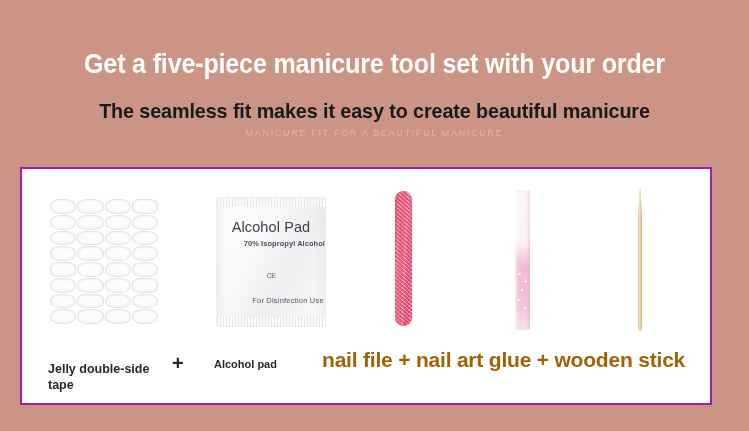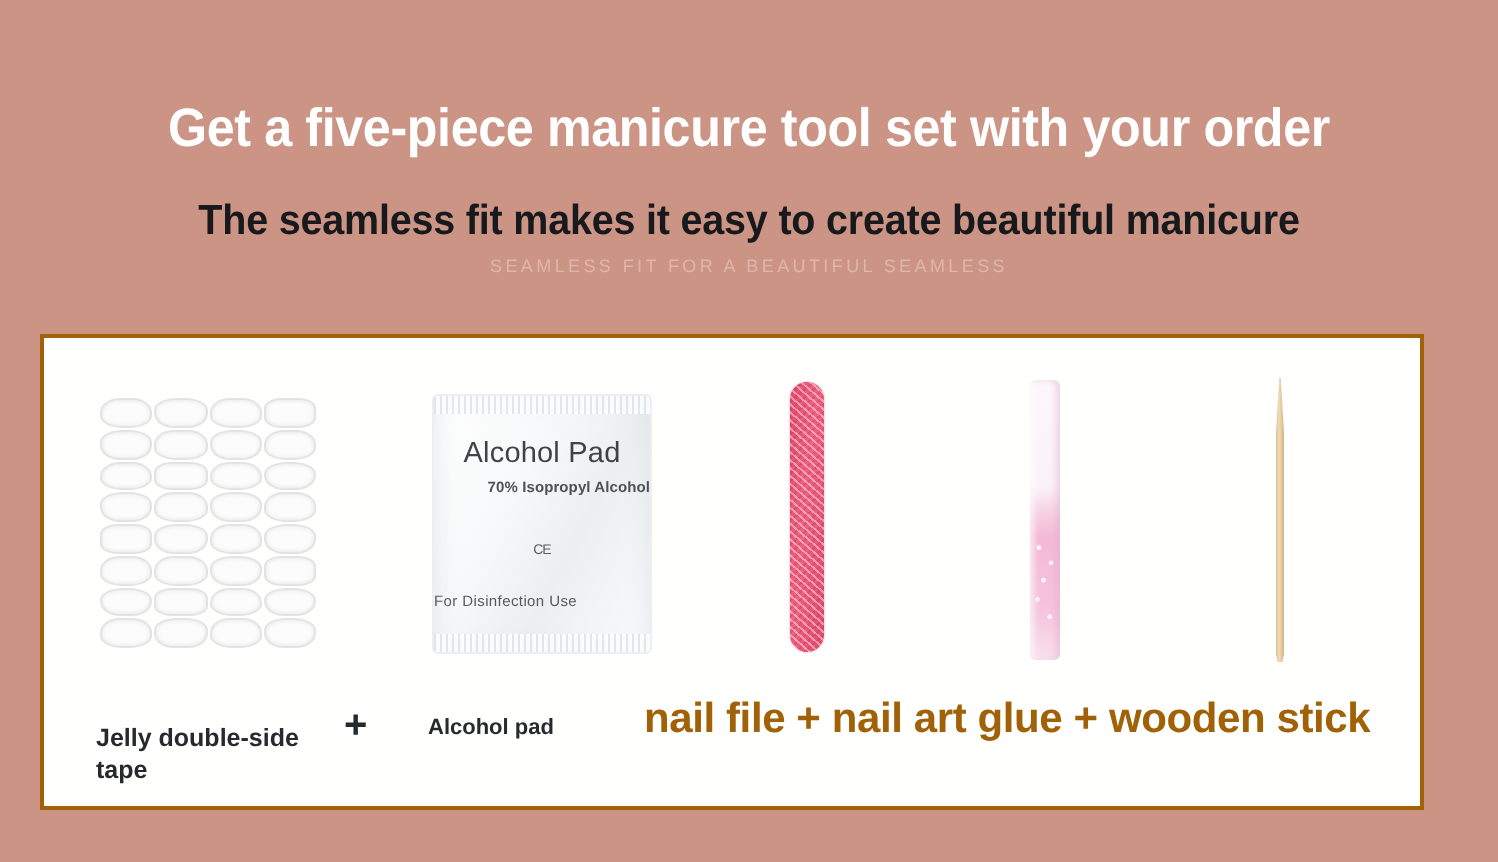--- a/index.html
+++ b/index.html
@@ -66,21 +66,21 @@
   }
 
   
   .product-panel {
     position: absolute;
     left: 20px;
     top: 167px;
     width: 692px;
     height: 238px;
     background: #fffffd;
-    border: 2px solid #a16207;
+    border: 2px solid #a21caf;
     box-sizing: border-box;
   }
 
   .product-row {
     position: absolute;
     left: 0;
     top: 0;
     width: 100%;
     height: 175px;
   }
@@ -169,23 +169,24 @@
     left: 0;
     top: 74px;
     width: 100%;
     text-align: center;
     font-size: 7px;
     color: #5b6065;
     letter-spacing: -0.5px;
   }
   .pad-footer {
     position: absolute;
-    left: 0;
+    left: 17px;
     top: 98px;
     width: 100%;
+    text-align: center;
     font-size: 7.5px;
     color: #565b60;
     letter-spacing: 0.2px;
   }
 
   
   .nail-file {
     position: absolute;
     left: 373px;
     top: 22px;
@@ -299,21 +300,21 @@
   }
 </style>
 </head>
 <body>
 
 <div class="banner">
 
   <div class="headline-block">
     <h1 class="headline-primary">Get a five-piece manicure tool set with your order</h1>
     <h2 class="headline-secondary">The seamless fit makes it easy to create beautiful manicure</h2>
-    <p class="headline-tertiary">SEAMLESS FIT FOR A BEAUTIFUL SEAMLESS</p>
+    <p class="headline-tertiary">MANICURE FIT FOR A BEAUTIFUL MANICURE</p>
   </div>
 
   <div class="product-panel">
 
     <div class="product-row">
 
       <div class="tape-sheet">
         <div class="tape-grid">
           <div class="tape-tab"></div>
           <div class="tape-tab alt"></div>

